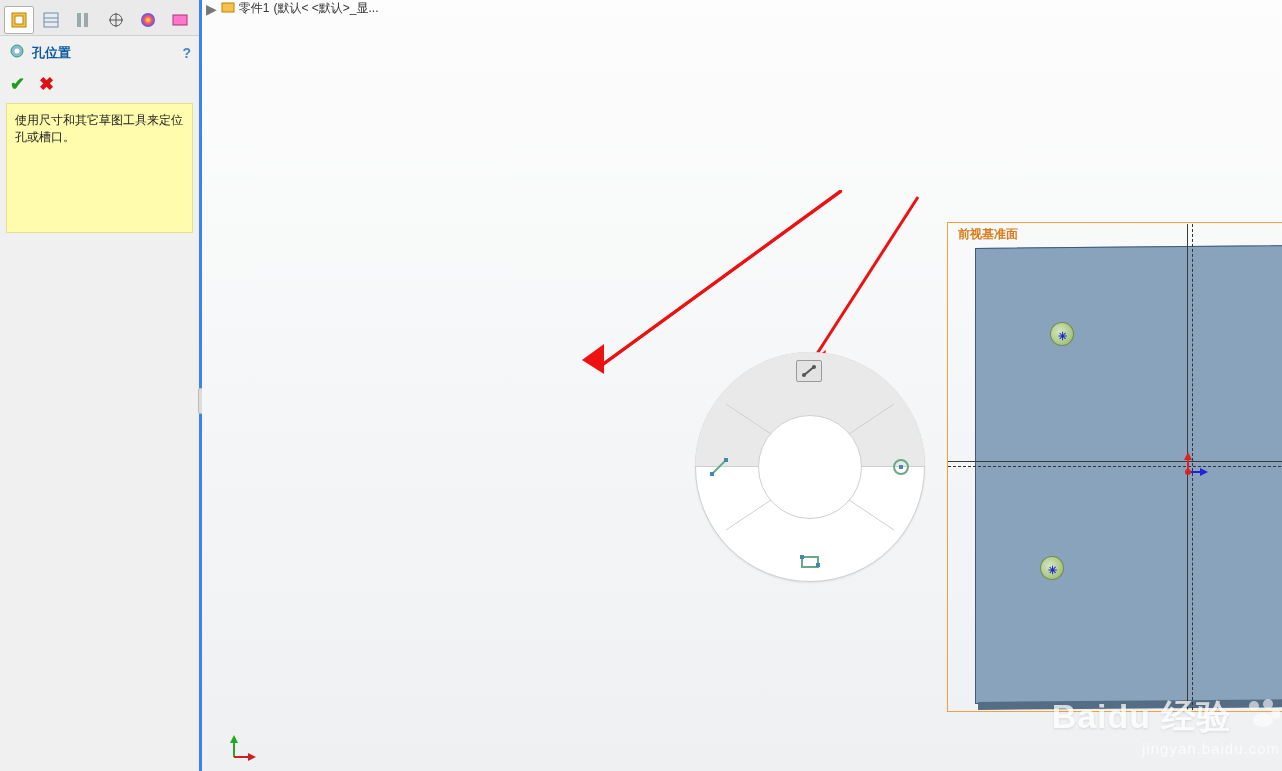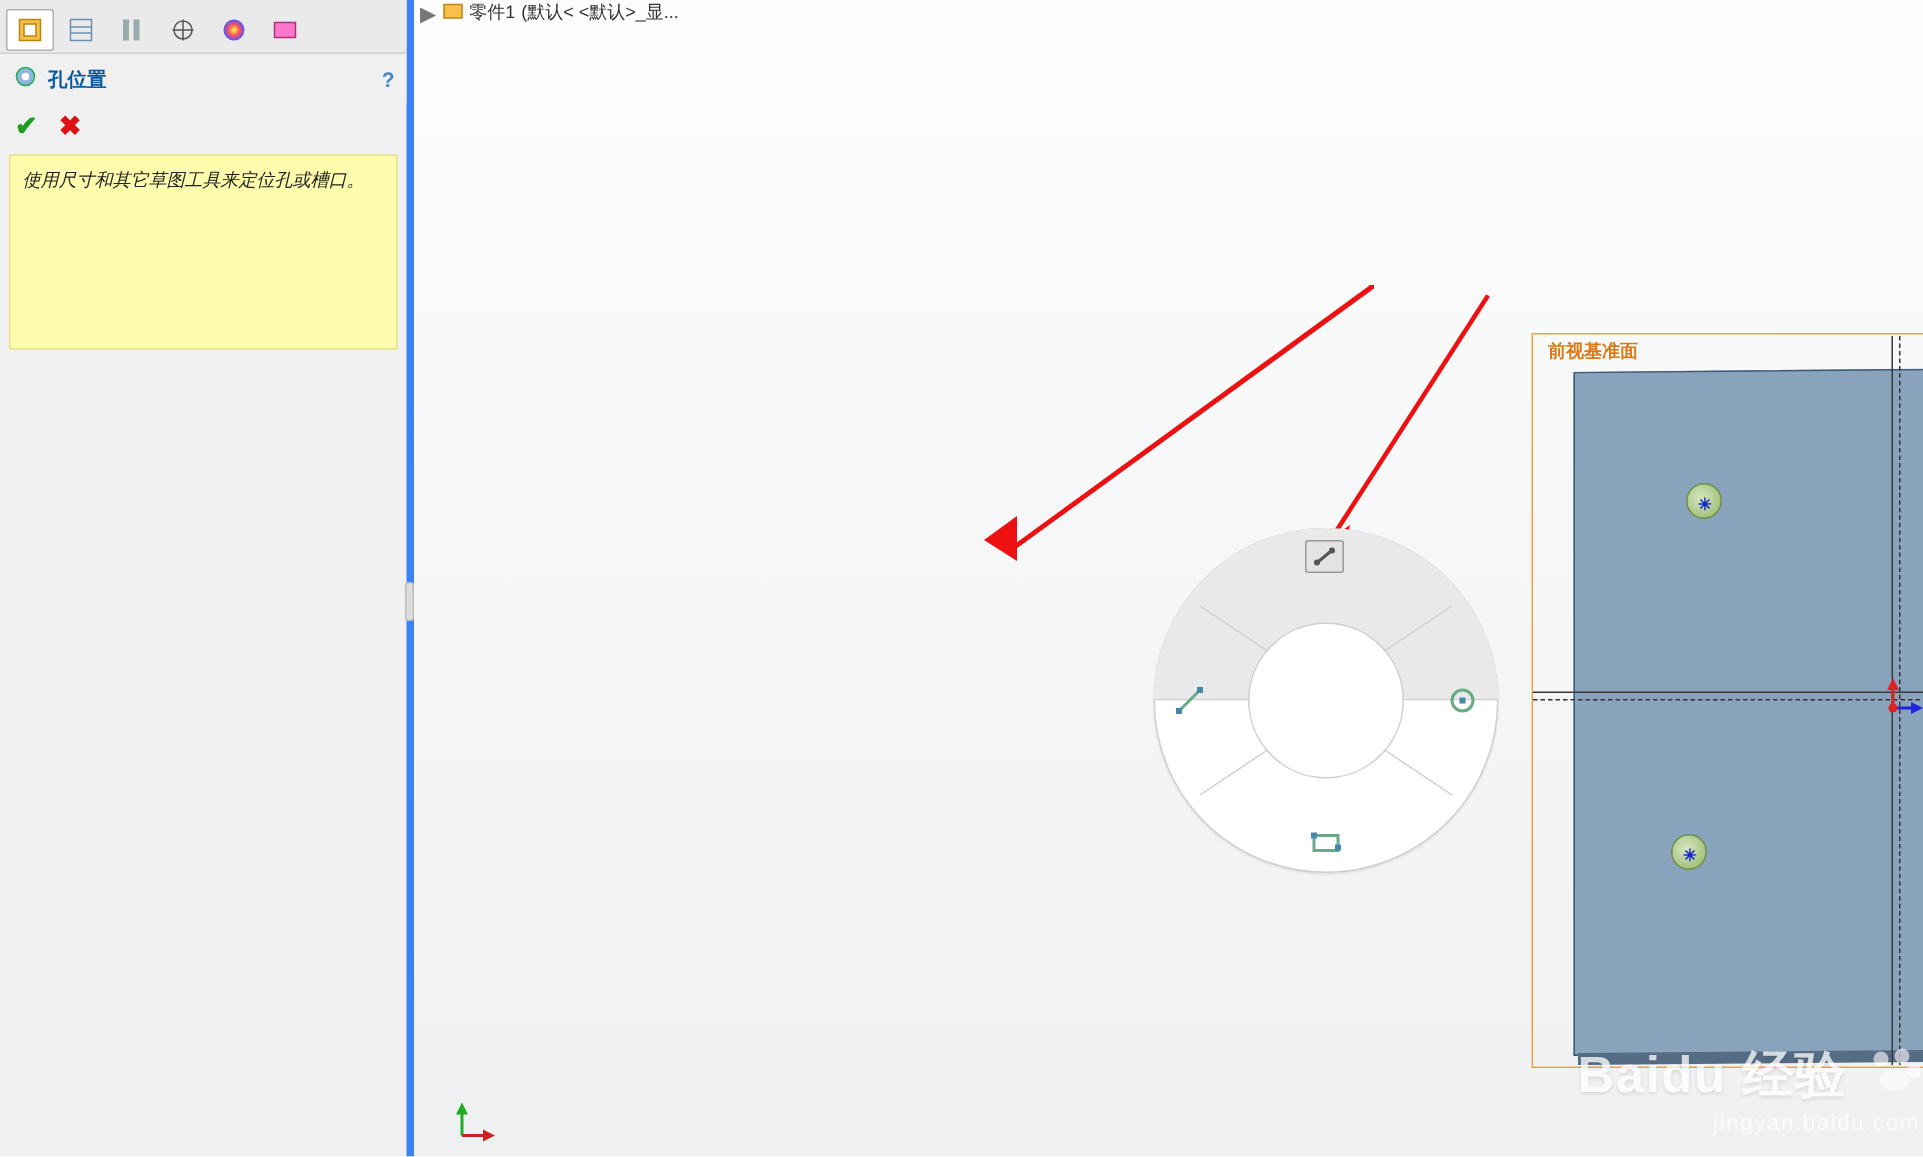--- a/index.html
+++ b/index.html
@@ -1,33 +1,33 @@
 <!DOCTYPE html>
 <html><head>
 <meta charset="utf-8">
 <style>
   * { box-sizing: border-box; margin: 0; padding: 0; }
   html, body { width: 1282px; height: 771px; font-family: "Microsoft YaHei", Arial, sans-serif; font-size: 12px; overflow: hidden; background:#fff; }
   .app { display:flex; width:100%; height:100%; }
   
-  .left-panel { width:276px; height:100%; background:#f0f0f0; border-right:5px solid #3b82f6; position:relative; }
+  .left-panel { width:202px; height:100%; background:#f0f0f0; border-right:3px solid #3b82f6; position:relative; }
   .toolbar { height:36px; display:flex; align-items:center; padding:4px 4px 0 4px; gap:2px; background:#eaeaea; border-bottom:1px solid #d0d0d0;}
   .toolbar .tbtn { width:32px; height:28px; border:1px solid transparent; display:flex; align-items:center; justify-content:center; border-radius:2px; }
   .toolbar .tbtn.active { background:#fff; border-color:#b0b0b0; }
   .feature-title { display:flex; align-items:center; gap:6px; padding:6px 8px; font-size:13px; font-weight:bold; color:#0a5aa0; background:#f0f0f0; }
   .feature-title .help { margin-left:auto; color:#4a86c5; font-weight:bold; font-size:14px; }
   .ok-cancel { display:flex; align-items:center; gap:14px; padding:4px 10px 8px 10px; }
   .ok { color:#1f9d1f; font-size:18px; font-weight:bold; }
   .cancel { color:#d11; font-size:18px; font-weight:bold; }
   .tabs { display:flex; gap:8px; padding:4px 6px 6px 6px; border-bottom:1px solid #d0d0d0; }
   .tabbtn { display:flex; align-items:center; gap:4px; padding:3px 8px; border:1px solid #c0c0c0; background:#fff; border-radius:2px; font-size:12px; }
   .tabbtn.inactive { background:#ececec; }
   .section-head { display:flex; align-items:center; justify-content:space-between; padding:8px 8px 4px 8px; font-weight:bold; font-size:12px; color:#222;}
   .chev { color:#666; font-size:14px;}
-  .hint-box { margin:0 6px; background:#fffcae; border:1px solid #e6e08a; padding:8px 8px 60px 8px; font-size:12px; line-height:1.45; color:#222; min-height:130px;font-style:italic;}
+  .hint-box { margin:0 6px; background:#fffcae; border:1px solid #e6e08a; padding:8px 8px 60px 8px; font-size:12px; line-height:1.45; color:#222; min-height:130px;}
   .hint-box p { margin-bottom:10px;}
   .left-panel .divhandle { position:absolute; right:-5px; top:388px; width:6px; height:26px; background:#ddd; border:1px solid #bbb; border-radius:2px;}
   
   .viewport { flex:1; position:relative; background:linear-gradient(#fdfdfd,#eef0f2); overflow:hidden;}
   .breadcrumb { position:absolute; left:4px; top:0; font-size:12px; color:#333; display:flex; align-items:center; gap:4px;}
   .breadcrumb .arrow{ color:#777; font-size:14px;}
   
   .anno-arrow { position:absolute; left:380px; top:190px; pointer-events:none;}
   
   .radial { position:absolute; left:493px; top:352px; width:230px; height:230px;}

